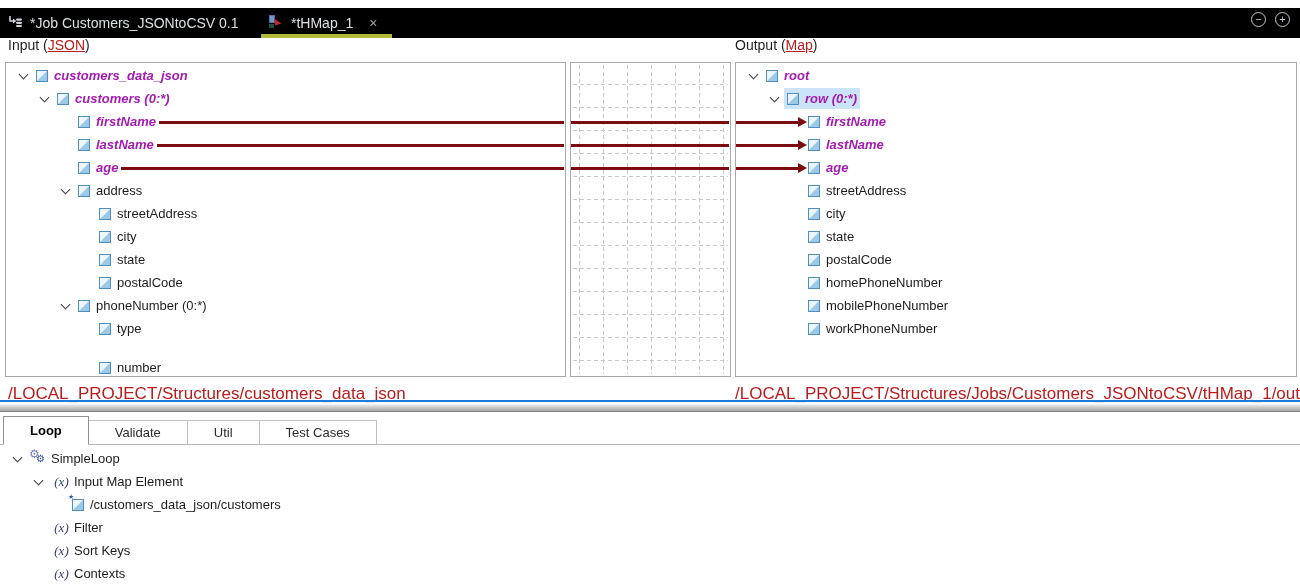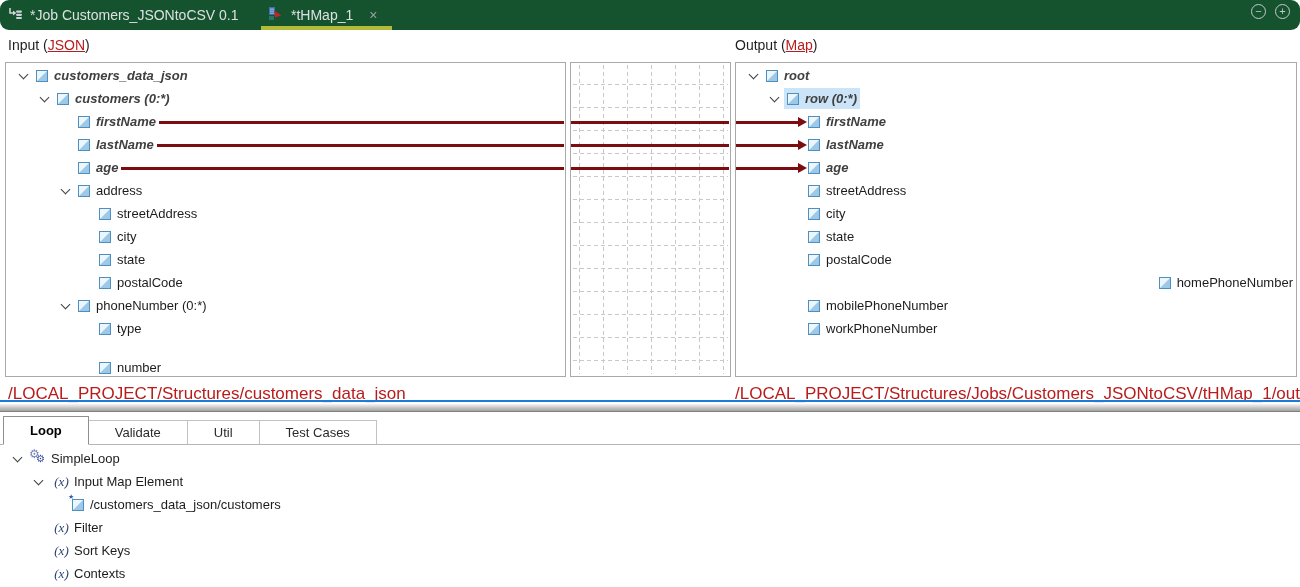--- a/index.html
+++ b/index.html
@@ -1,20 +1,20 @@
 <!DOCTYPE html>
 <html><head>
 <meta charset="utf-8">
 <style>
   html,body{margin:0;padding:0;background:#fff;}
   body{width:1300px;height:587px;overflow:hidden;font-family:"Liberation Sans",sans-serif;}
   #app{position:relative;width:1300px;height:587px;background:#fff;}
 
   
-  .titlebar{position:absolute;top:0;left:0;width:1300px;height:30px;background:#14532d;border-radius:9px;}
+  .titlebar{position:absolute;top:8px;left:0;width:1300px;height:30px;background:#000000;}
   .ttab{position:absolute;top:0;height:30px;display:flex;align-items:center;gap:7px;color:#dce0e3;font-size:14px;cursor:pointer;}
   .ttab1{left:7px;}
   .ttab2{left:268px;}
   .tab-close{margin-left:9px;color:#9aa1a8;font-size:14px;}
   .tab-underline{position:absolute;left:261px;top:26px;width:131px;height:4px;background:#b1bb37;}
   .win-controls{position:absolute;right:10px;top:4px;display:flex;gap:9px;}
   .circle-btn{width:15px;height:15px;border:1px solid #c3c9ce;border-radius:50%;color:#c3c9ce;font-size:11px;line-height:13px;text-align:center;box-sizing:border-box;cursor:pointer;}
 
   
   .header-row{position:absolute;top:31px;height:28px;width:100%;font-size:14px;color:#1f1f1f;}
@@ -29,21 +29,21 @@
 
   
   .tree{padding-top:1px;}
   .tree-row{height:23px;display:flex;align-items:center;font-size:13px;color:#1c1c1c;white-space:nowrap;cursor:default;}
   .chev-slot{width:20px;min-width:20px;display:flex;justify-content:center;align-items:center;}
   .chevron{width:6px;height:6px;border-right:1.5px solid #3c4046;border-bottom:1.5px solid #3c4046;transform:rotate(45deg);margin-top:-3px;}
   .row-core{display:inline-flex;align-items:center;height:21px;padding:0 3px;}
   .row-core.selected{background:#cbe4f8;}
   .el-icon{position:relative;width:12px;height:12px;min-width:12px;border:1px solid #4e8fc0;background:linear-gradient(135deg,#ecf6fc 49%,#9cc9e8 51%);box-sizing:border-box;margin-right:6px;}
   .star{position:absolute;top:-7px;left:-5px;font-size:7px;color:#2c5fa8;}
-  .bold-it{font-weight:bold;font-style:italic;color:#404040;}
+  .bold-it{font-weight:bold;font-style:italic;color:#a21caf;}
   .fx-icon{width:21px;min-width:21px;text-align:center;margin-right:2px;font-family:"Liberation Serif",serif;font-style:italic;color:#2a3f73;font-size:13px;}
   .gears-icon{position:relative;width:17px;min-width:17px;height:17px;margin-right:4px;}
   .g1{position:absolute;left:-1px;top:-3px;font-size:12px;color:#7381bb;}
   .g2{position:absolute;left:6px;top:3px;font-size:10px;color:#30489c;}
 
   
   .footer-link{position:absolute;top:384px;font-size:17px;}
   .focus-line{position:absolute;top:400px;left:0;width:1300px;height:2px;background:#1a7dd7;}
   .sash{position:absolute;top:404px;left:0;width:1300px;height:8px;background:linear-gradient(#f5f5f5 0%,#c9c9c9 50%,#a3a3a3 100%);border-bottom:1px solid #808080;box-sizing:border-box;cursor:row-resize;}
 
@@ -292,21 +292,21 @@
             <span class="">state</span>
           </span>
         </div>
         <div class="tree-row" style="padding-left: 49px;">
           <span class="chev-slot"></span>
           <span class="row-core">
             <span class="el-icon"></span>
             <span class="">postalCode</span>
           </span>
         </div>
-        <div class="tree-row" style="padding-left: 49px; justify-content: flex-end;">
+        <div class="tree-row" style="padding-left: 49px;">
           <span class="chev-slot"></span>
           <span class="row-core">
             <span class="el-icon"></span>
             <span class="">homePhoneNumber</span>
           </span>
         </div>
         <div class="tree-row" style="padding-left: 49px; align-items: center;">
           <span class="chev-slot"></span>
           <span class="row-core">
             <span class="el-icon"></span>

